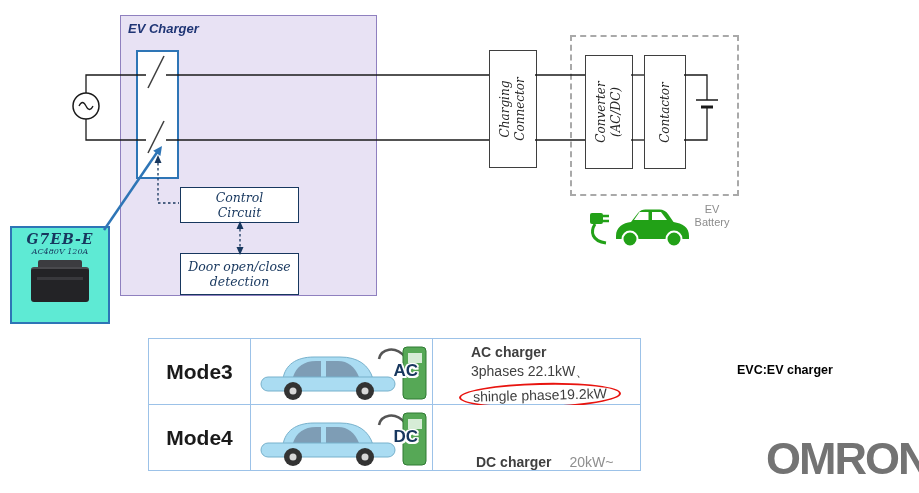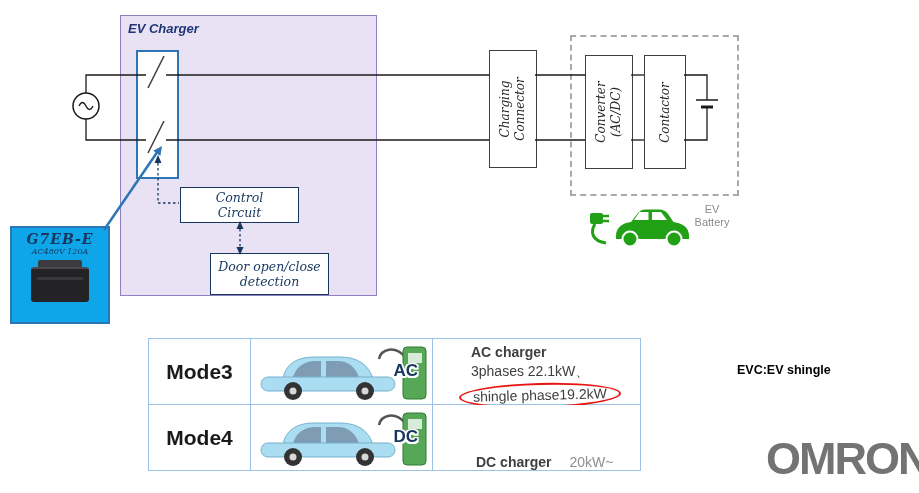--- a/index.html
+++ b/index.html
@@ -20,24 +20,24 @@
   .converter-box{left:585px;top:55px;width:46px;height:112px;}
   .contactor-box{left:644px;top:55px;width:40px;height:112px;}
 
   
   .dashed-box{position:absolute;left:570px;top:35px;width:165px;height:157px;border:2px dashed #a9a9a9;z-index:1;}
   .ev-battery-label{position:absolute;left:688px;top:160px;width:48px;text-align:center;font-size:11px;color:#8c8c8c;line-height:1.15;z-index:2;margin-top:43px;}
 
   
   .ctrl-box{position:absolute;background:#fff;border:1px solid #17375e;display:flex;align-items:center;justify-content:center;z-index:2;font-family:"DejaVu Serif",serif;font-style:italic;font-size:12.5px;color:#17375e;text-align:center;line-height:1.2;}
   .control-circuit{left:180px;top:187px;width:117px;height:34px;}
-  .door-detect{left:180px;top:253px;width:117px;height:40px;margin-left:30px;}
-
-  
-  .g7eb-box{position:absolute;left:10px;top:226px;width:96px;height:94px;background:#0ea5e9;border:2px solid #2e75b6;z-index:2;text-align:center;}
+  .door-detect{left:180px;top:253px;width:117px;height:40px;}
+
+  
+  .g7eb-box{position:absolute;left:10px;top:226px;width:96px;height:94px;background:#5eead4;border:2px solid #2e75b6;z-index:2;text-align:center;}
   .g7eb-model{font-family:"DejaVu Serif",serif;font-style:italic;font-weight:bold;font-size:14px;color:#17375e;margin-top:3px;letter-spacing:1px;}
   .g7eb-rating{font-family:"DejaVu Serif",serif;font-style:italic;font-size:8px;color:#17375e;}
   .relay-img{width:58px;height:42px;margin:4px auto 0;position:relative;}
   .relay-top{position:absolute;top:0;left:7px;right:7px;height:10px;background:#3c3c40;border-radius:2px;}
   .relay-body{position:absolute;top:7px;left:0;right:0;bottom:0;background:#232326;border-radius:3px;border-top:2px solid #4a4a4e;}
   .relay-body::after{content:"";position:absolute;left:6px;right:6px;top:8px;height:3px;background:#38383c;}
 
   .wires{position:absolute;left:0;top:0;z-index:3;pointer-events:none;}
   .green-car{position:absolute;left:588px;top:190px;z-index:2;}
 
@@ -216,16 +216,16 @@
       </svg>
       <span class="plug-label">DC</span>
     </div>
     <div class="mt-cell desc-cell desc-dc">
       <span class="charger-title">DC charger</span>
       <span class="spec-gray">20kW~</span>
     </div>
 
   </div>
 
-  <div class="evc-note">EVC:EV shingle</div>
+  <div class="evc-note">EVC:EV charger</div>
   <div class="omron-logo">OMRON</div>
 
 </div>
 
 </body></html>

